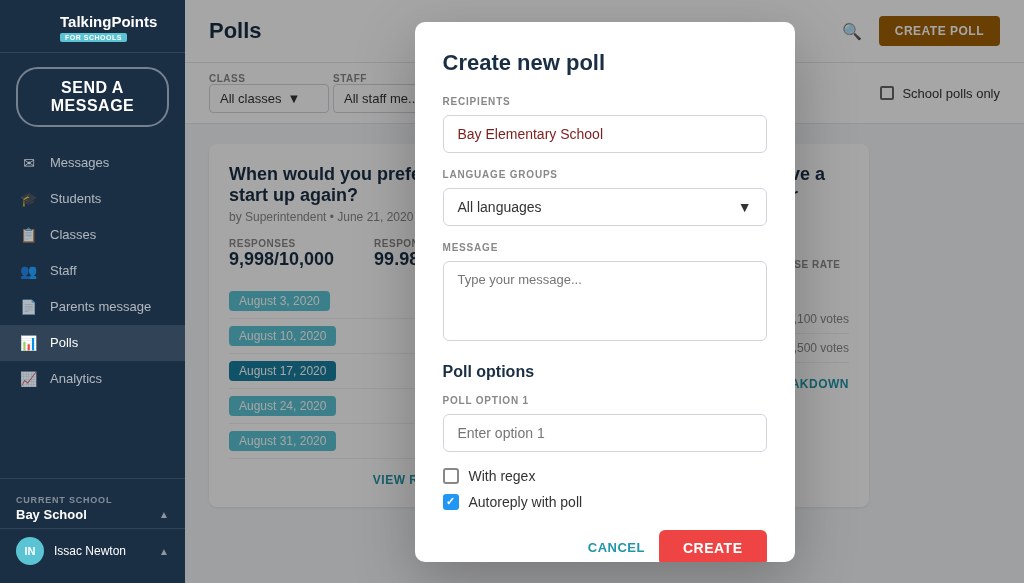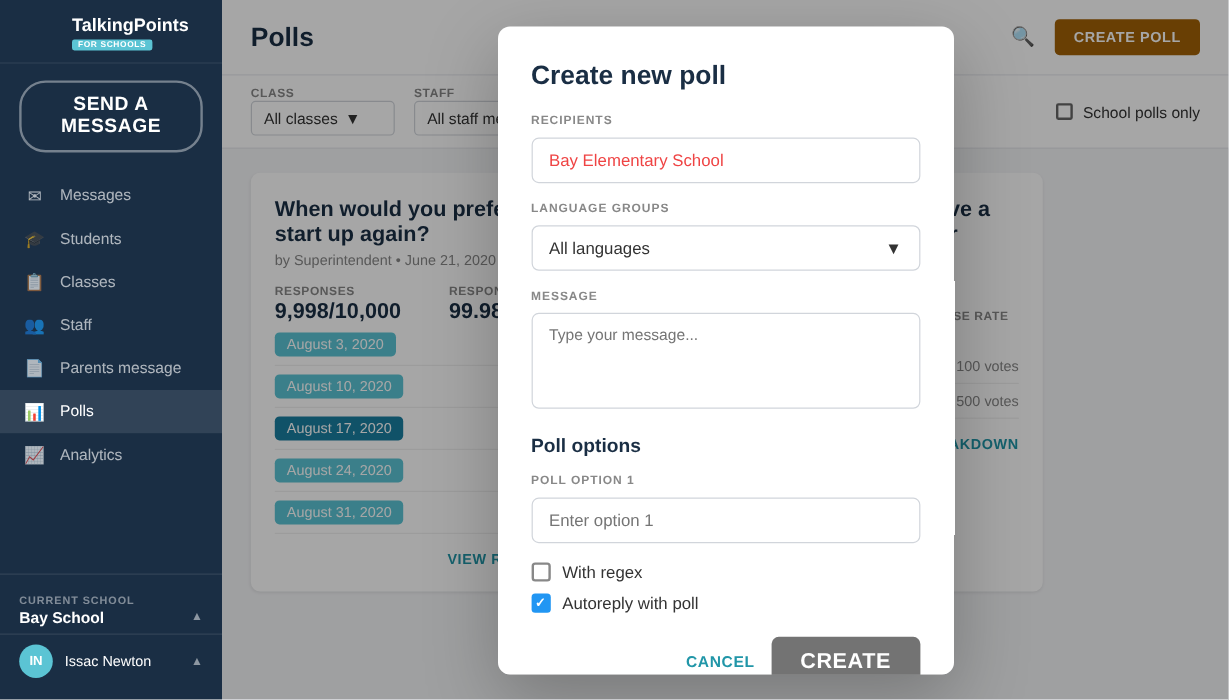--- a/index.html
+++ b/index.html
@@ -105,21 +105,21 @@
     .create-poll-btn {
       background: #a16207; color: white;
       border: none; border-radius: 4px;
       padding: 8px 16px; font-size: 12px; font-weight: 700;
       letter-spacing: 0.5px; cursor: pointer;
     }
 
     .filter-bar {
       background: white;
       padding: 10px 24px;
-      display: flex; gap: 16px; align-items: center;
+      display: flex; gap: 4px; align-items: center;
       border-bottom: 1px solid #e5e7eb;
     }
     .filter-label { font-size: 10px; font-weight: 700; color: #888; text-transform: uppercase; letter-spacing: 0.5px; }
     .filter-select {
       display: flex; align-items: center; gap: 6px;
       border: 1px solid #d1d5db; border-radius: 4px;
       padding: 6px 10px; font-size: 13px; color: #333;
       background: white; cursor: pointer; min-width: 120px;
     }
     .school-polls-area {
@@ -136,21 +136,21 @@
     
     .poll-card {
       background: white; border-radius: 8px;
       box-shadow: 0 1px 3px rgba(0,0,0,0.08);
       padding: 20px;
       width: 380px;
       flex-shrink: 0;
     }
     .poll-question { font-size: 18px; font-weight: 700; color: #1a2e44; margin-bottom: 4px; }
     .poll-meta { font-size: 12px; color: #888; margin-bottom: 14px; }
-    .poll-stats { display: flex; gap: 40px; }
+    .poll-stats { display: flex; gap: 40px; margin-bottom: 14px; }
     .stat-label { font-size: 10px; font-weight: 700; color: #888; text-transform: uppercase; letter-spacing: 0.5px; }
     .stat-value { font-size: 18px; font-weight: 700; color: #1a2e44; }
     .poll-dates { margin-bottom: 14px; }
     .date-row {
       display: flex; justify-content: space-between; align-items: center;
       padding: 7px 0; border-bottom: 1px solid #f0f0f0; font-size: 13px;
     }
     .date-tag {
       background: #5bc4d4; color: white;
       padding: 3px 10px; border-radius: 4px; font-size: 12px;
@@ -191,21 +191,21 @@
       box-shadow: 0 20px 60px rgba(0,0,0,0.25);
     }
     .modal-title { font-size: 22px; font-weight: 700; color: #1a2e44; margin-bottom: 20px; }
     .form-section-label {
       font-size: 10px; font-weight: 700; color: #888;
       text-transform: uppercase; letter-spacing: 0.8px;
       margin-bottom: 8px;
     }
     .form-field {
       border: 1px solid #d1d5db; border-radius: 6px;
-      padding: 10px 14px; font-size: 14px; color: #ef4444;
+      padding: 10px 14px; font-size: 14px; color: #7f1d1d;
       width: 100%; background: white;
     }
     .form-field-display {
       border: 1px solid #d1d5db; border-radius: 6px;
       padding: 10px 14px; font-size: 14px; color: #333;
       width: 100%; background: white;
       display: flex; justify-content: space-between; align-items: center;
     }
     .textarea-field {
       border: 1px solid #d1d5db; border-radius: 6px;
@@ -232,23 +232,23 @@
     .modal-footer {
       display: flex; justify-content: flex-end; gap: 14px;
       margin-top: 20px; align-items: center;
     }
     .cancel-btn {
       background: none; border: none; color: #2196a8;
       font-size: 13px; font-weight: 700; cursor: pointer;
       letter-spacing: 0.5px; text-transform: uppercase;
     }
     .create-btn {
-      background: #737373; color: white; border: none;
+      background: #ef4444; color: white; border: none;
       border-radius: 6px; padding: 10px 24px;
-      font-size: 18px; font-weight: 700; cursor: pointer;
+      font-size: 14px; font-weight: 700; cursor: pointer;
       letter-spacing: 0.5px;
     }
   </style>
 </head>
 <body>
 
 <div class="sidebar">
   <div class="sidebar-logo">
     <div class="logo-box">
       <span class="logo-brand">TalkingPoints</span>

